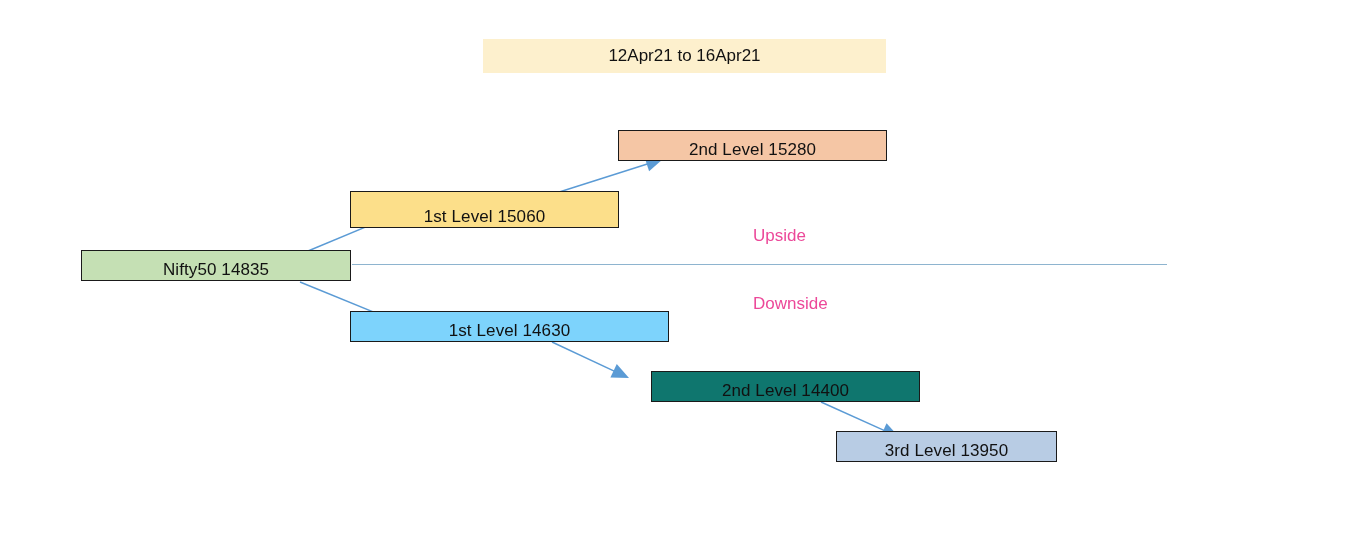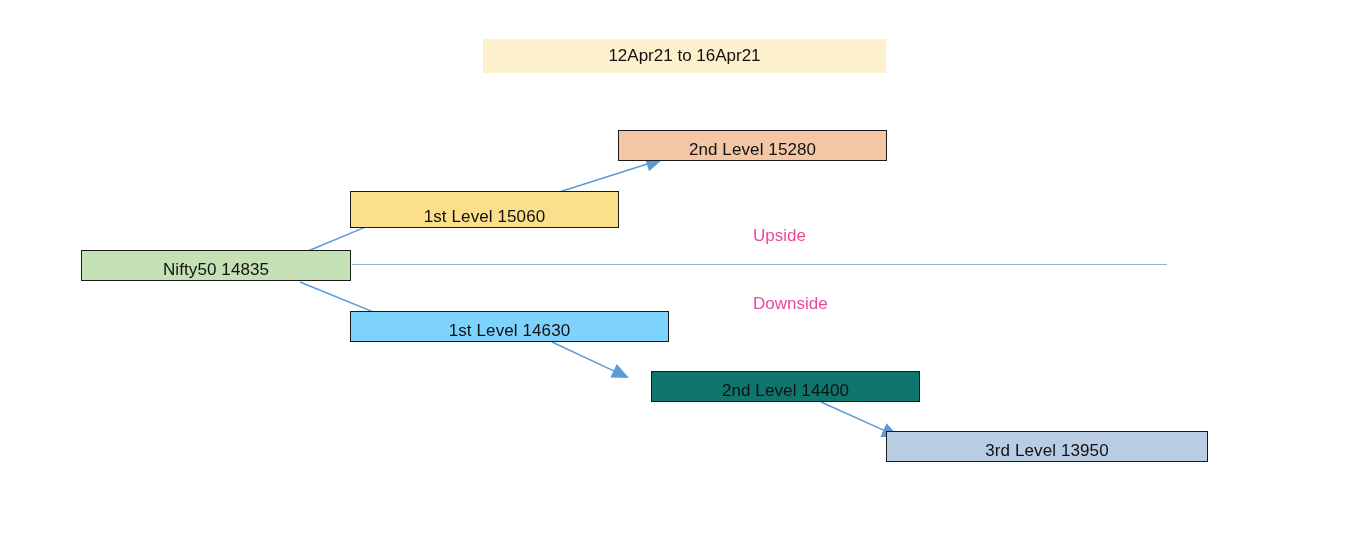--- a/index.html
+++ b/index.html
@@ -107,18 +107,18 @@
       </div>
       <div class="node" style="left: 618px; top: 130px; width: 269px; height: 31px; background: rgb(245, 198, 165);">
         <span>2nd Level 15280</span>
       </div>
       <div class="node" style="left: 350px; top: 311px; width: 319px; height: 31px; background: #7dd3fc;">
         <span>1st Level 14630</span>
       </div>
       <div class="node" style="left: 618px; top: 371px; width: 269px; height: 31px; background: #0f766e; margin-left: 33px;">
         <span>2nd Level 14400</span>
       </div>
-      <div class="node" style="left: 886px; top: 431px; width: 322px; height: 31px; background: rgb(184, 204, 228);">
+      <div class="node" style="left: 836px; top: 431px; width: 221px; height: 31px; background: rgb(184, 204, 228);">
         <span>3rd Level 13950</span>
       </div>
     </div>
 
 </div>
 
 </body></html>

